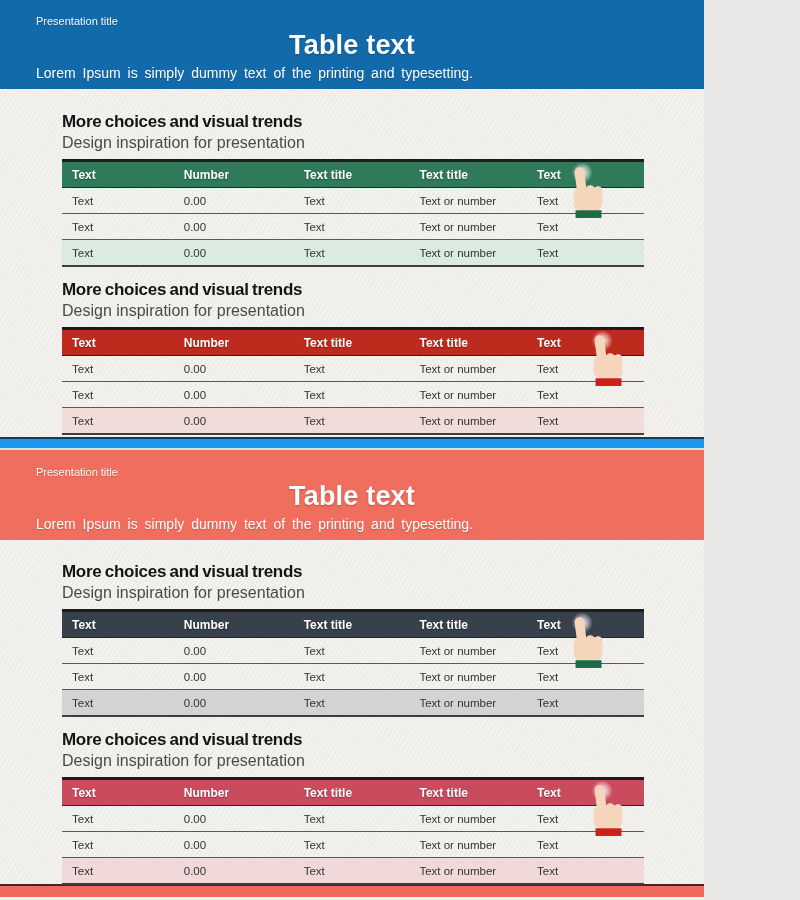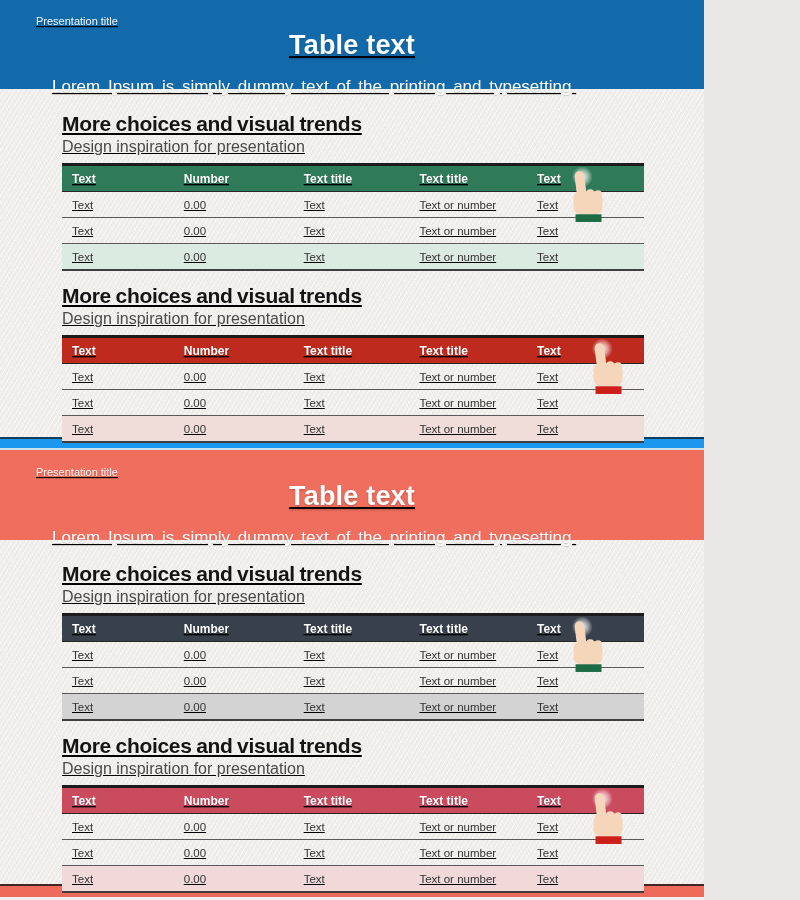--- a/index.html
+++ b/index.html
@@ -1,53 +1,53 @@
 <!DOCTYPE html>
 <html style="--slide1_header: #136aab; --slide2_header: #ef6e5e; --divider: #1b97ef; --bottom_strip: #ee6b5b; --body_bg: #f0efec; --green_header: #2f7a58; --green_tint: #dcebe2; --red_header: #bf2a1e; --red_tint: #f0dcd8; --dark_header: #37404b; --dark_tint: #d3d3d3; --rose_header: #ca4a5e; --rose_tint: #f1d9da; --cuff_green: #1d6b45; --cuff_red: #cc1f1a; --hand_skin: #f6d6bb;"><head>
 <meta charset="utf-8">
 <style>
   html,body{margin:0;padding:0;}
   body{
     width:800px;height:900px;
     font-family:"Liberation Sans",sans-serif;
     background:#e9e8e6;
   }
-  .page{width:704px;height:900px;overflow:hidden;position:relative;text-decoration:underline;}
+  .page{width:704px;height:900px;overflow:hidden;position:relative;}
 
   
   .slide-header{
     box-sizing:border-box;height:89px;
     padding:15px 36px 0 36px;color:#ffffff;
   }
   .slide-header.blue{background:var(--slide1_header,#136aab);}
   .slide-header.salmon{background:var(--slide2_header,#ef6e5e);height:90px;padding-top:16px;}
   .eyebrow{font-size:11px;margin:0;opacity:.96;text-shadow:0 1px 1px rgba(0,0,0,.18);}
   .slide-title{
     font-size:27px;font-weight:bold;margin:3px 0 4px 0;
     letter-spacing:.2px;text-shadow:0 1px 2px rgba(0,0,0,.22);text-align:center;
   }
   .slide-subtitle{
-    font-size:17px;margin:16px;word-spacing:3px;
+    font-size:14px;margin:0;word-spacing:3px;
     text-shadow:0 1px 1px rgba(0,0,0,.18);
   }
 
   
   .slide-body{
     box-sizing:border-box;
     padding:23px 60px 0 62px;
     background-color:var(--body_bg,#f0efec);
     background-image:
       repeating-linear-gradient(63deg, rgba(0,0,0,.018) 0 1px, transparent 1px 3px),
       repeating-linear-gradient(-58deg, rgba(255,255,255,.5) 0 1px, transparent 1px 4px);
   }
   .slide-1 .slide-body{height:348px;}
   .slide-2 .slide-body{height:344px;padding-top:22px;}
 
   .section-heading{
-    font-size:21px;font-weight:bold;color:#141414;margin:0;
+    font-size:17px;font-weight:bold;color:#141414;margin:0;
     letter-spacing:-.3px;word-spacing:-1px;
   }
   .section-sub{font-size:16px;color:#4a4a4a;margin:2px 0 7px 0;}
   .table-section + .table-section{margin-top:13px;}
 
   
   .tbl-wrap{position:relative;}
   table.tbl{
     width:100%;border-collapse:collapse;table-layout:fixed;
     border-top:3px solid #1c1c1c;

